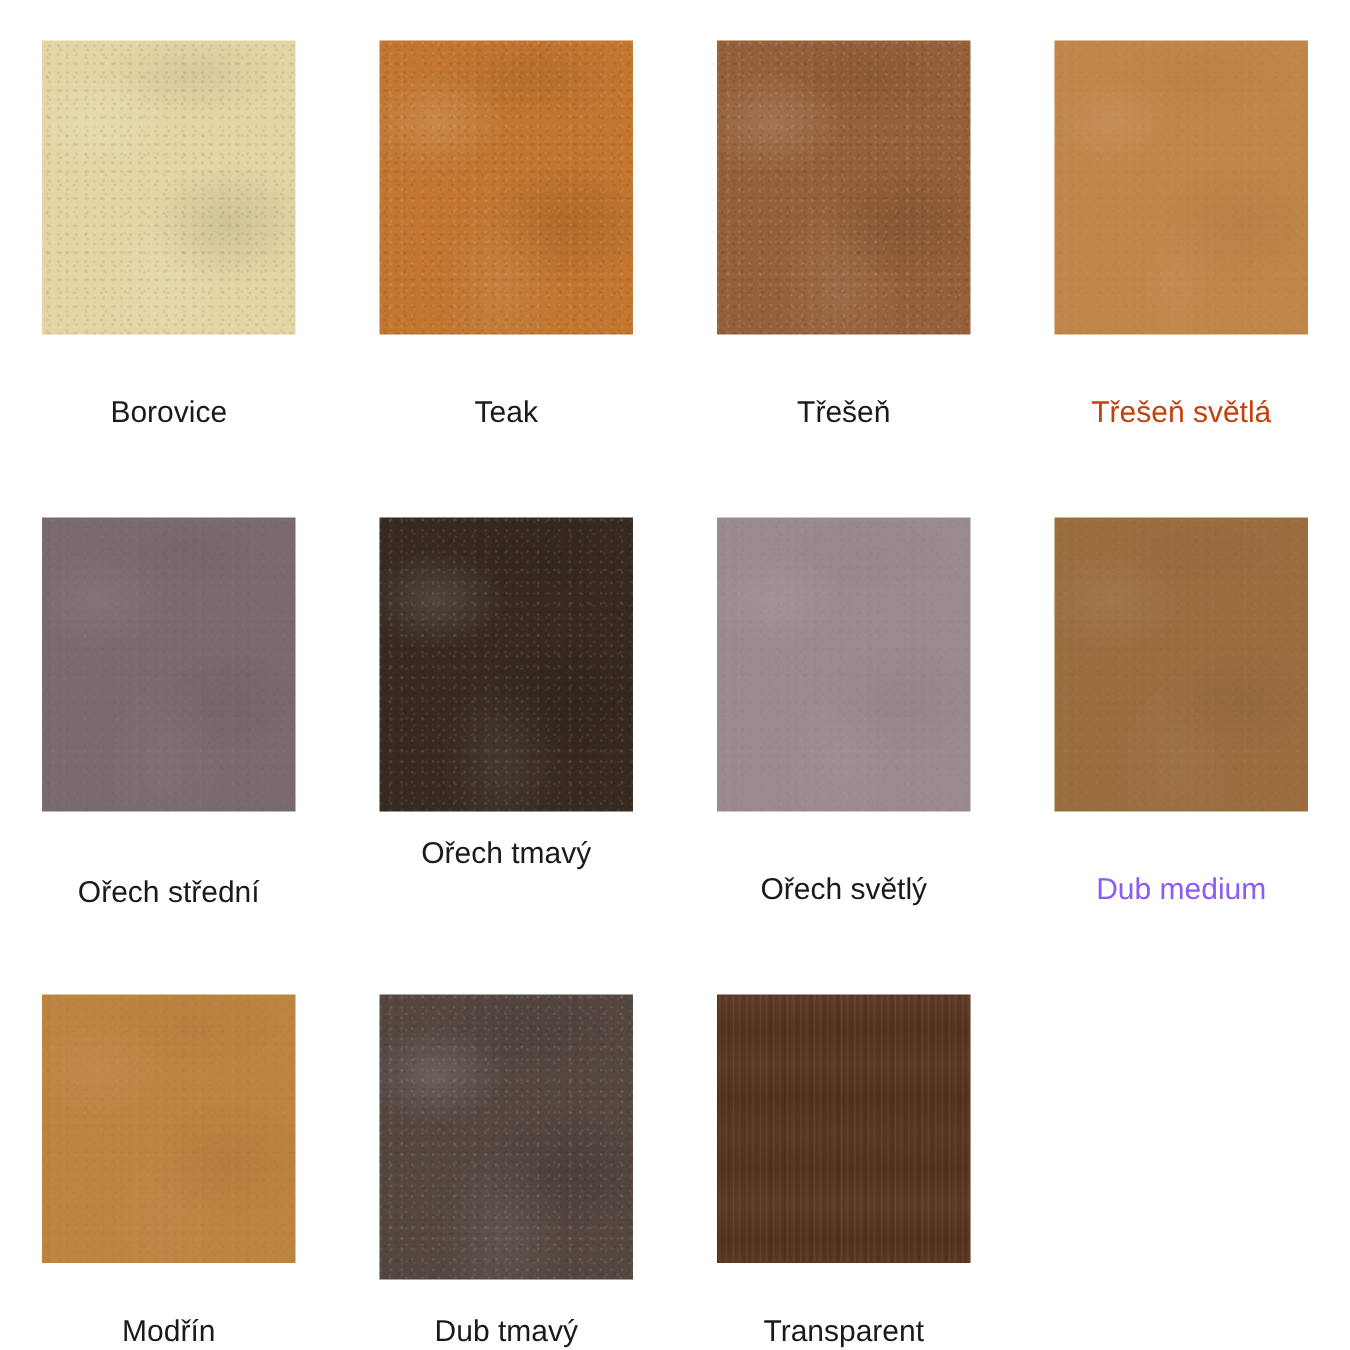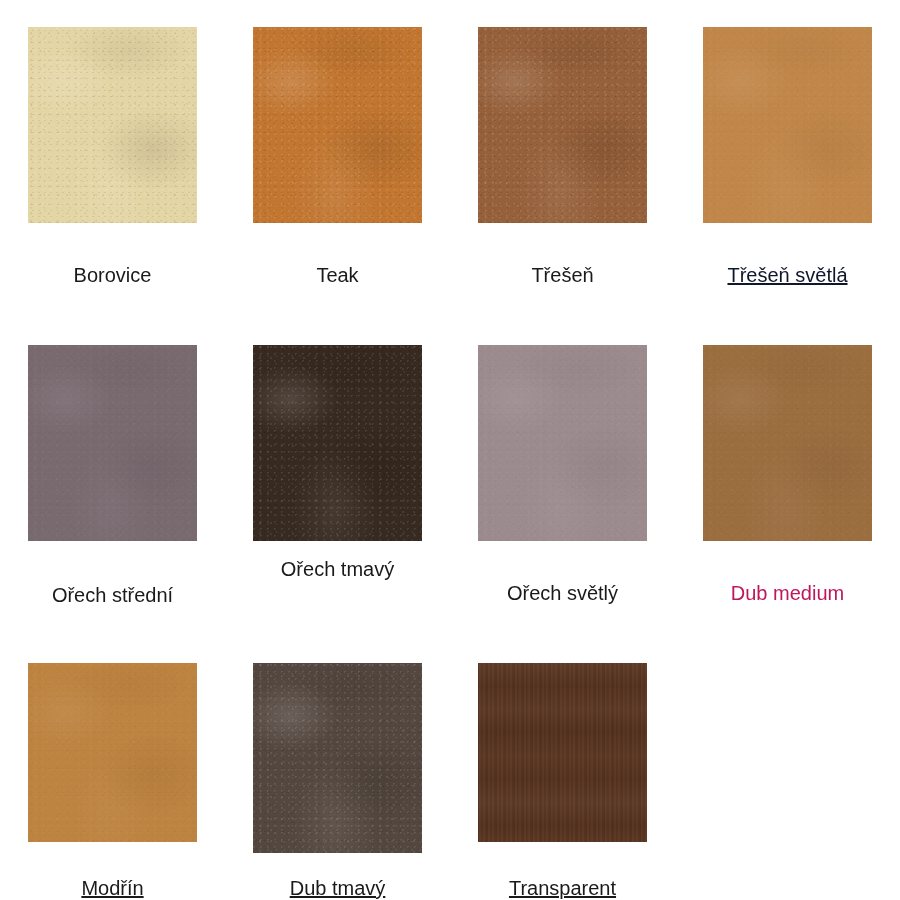--- a/index.html
+++ b/index.html
@@ -113,21 +113,20 @@
     font-size: 20px;
     color: #1a1a1a;
     text-align: center;
     line-height: 1.2;
     white-space: nowrap;
     font-weight: 400;
   }
 
   .row-3 .swatch-label {
     margin-top: 34px;
-    text-decoration: underline;
   }
 </style>
 </head>
 <body style="background: rgb(255, 255, 255);">
 
 <div class="swatch-grid">
 
   <div class="swatch-cell">
     <div class="swatch-chip" style="background-color: rgb(228, 213, 164);">
       <div class="mottle"></div>
@@ -150,21 +149,21 @@
       <div class="grain"></div>
     </div>
     <div class="swatch-label" style="color: rgb(26, 26, 26);">Třešeň</div>
   </div>
 
   <div class="swatch-cell">
     <div class="swatch-chip flat" style="background-color: rgb(193, 135, 74);">
       <div class="mottle"></div>
       <div class="grain"></div>
     </div>
-    <div class="swatch-label" style="color: #0f172a; text-decoration: underline;">Třešeň světlá</div>
+    <div class="swatch-label" style="color: #c2410c;">Třešeň světlá</div>
   </div>
 
   <div class="swatch-cell">
     <div class="swatch-chip flat" style="background-color: rgb(121, 106, 112);">
       <div class="mottle"></div>
       <div class="grain"></div>
     </div>
     <div class="swatch-label" style="color: rgb(26, 26, 26); margin-top: 42px;">Ořech střední</div>
   </div>
 
@@ -182,21 +181,21 @@
       <div class="grain"></div>
     </div>
     <div class="swatch-label" style="color: rgb(26, 26, 26);">Ořech světlý</div>
   </div>
 
   <div class="swatch-cell">
     <div class="swatch-chip flat" style="background-color: rgb(155, 110, 64);">
       <div class="mottle"></div>
       <div class="grain"></div>
     </div>
-    <div class="swatch-label" style="color: #be185d;">Dub medium</div>
+    <div class="swatch-label" style="color: #8b5cf6;">Dub medium</div>
   </div>
 
   <div class="swatch-cell row-3">
     <div class="swatch-chip flat" style="background-color: rgb(189, 131, 64);">
       <div class="mottle"></div>
       <div class="grain"></div>
     </div>
     <div class="swatch-label" style="color: rgb(26, 26, 26);">Modřín</div>
   </div>
 

